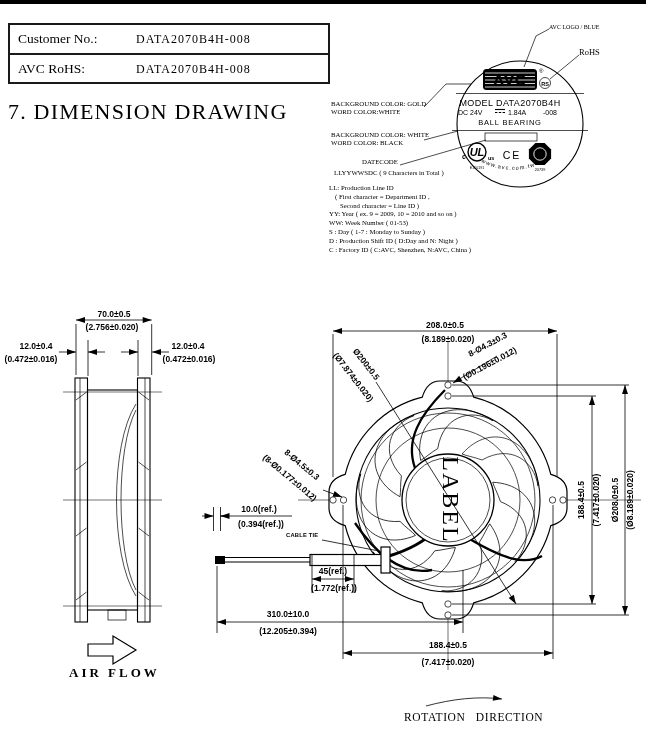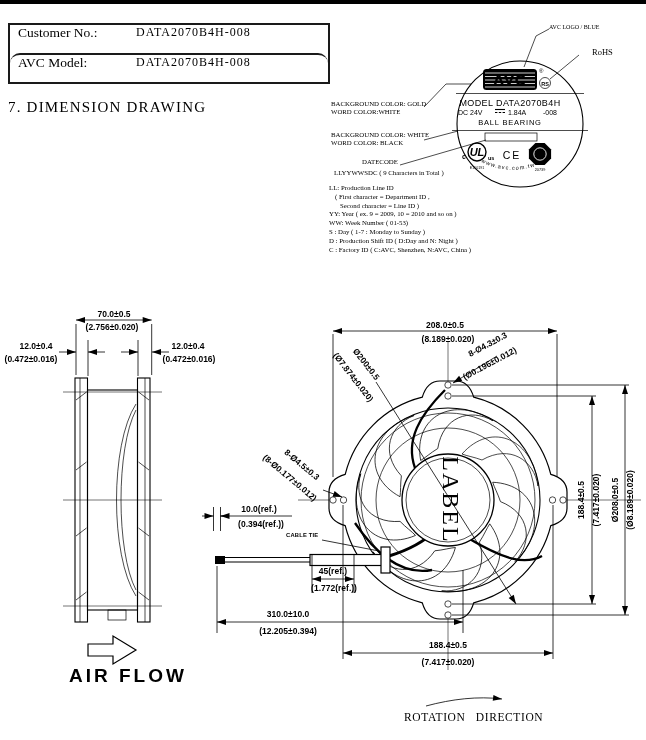--- a/index.html
+++ b/index.html
@@ -2,42 +2,42 @@
 <html><head>
 <meta charset="utf-8">
 <style>
   html,body{margin:0;padding:0;background:#fff;}
   #page{position:relative;width:646px;height:740px;background:#fff;overflow:hidden;
         font-family:"Liberation Serif", serif;color:#000;}
   .abs{position:absolute;}
   #topbar{left:0;top:0;width:646px;height:4px;background:#000;}
   
   #hdr-table{left:8px;top:23px;width:318px;height:57px;border:2px solid #1a1a1a;}
-  .hdr-row{display:flex;align-items:flex-start;height:28px;border-radius:10px;}
+  .hdr-row{display:flex;align-items:center;height:28px;}
   .hdr-row + .hdr-row{border-top:2px solid #1a1a1a;}
   .hdr-label{width:118px;padding-left:8px;font-size:13.5px;}
   .hdr-value{font-size:12px;letter-spacing:1px;}
-  #section-title{left:8px;top:99px;font-size:15px;letter-spacing:1.2px;}
+  #section-title{left:8px;top:99px;font-size:22px;letter-spacing:1.2px;}
   
   .tiny{font-size:6.8px;line-height:8.2px;}
   #callout-logo{left:549px;top:24px;font-size:6px;}
-  #callout-rohs{left:592px;top:47px;font-size:8.5px;}
+  #callout-rohs{left:579px;top:47px;font-size:8.5px;}
   #bg1{left:331px;top:100px;}
   #bg2{left:331px;top:131px;}
   #dc-title{left:362px;top:158px;}
   #dc-format{left:334px;top:169px;}
   #notes{left:329px;top:184px;}
   #notes div{white-space:nowrap;line-height:8.8px;font-size:6.8px;}
   #notes div:nth-child(2){margin-left:6px;}
   #notes div:nth-child(3){margin-left:11px;}
   
   #cable-tie{left:286px;top:532px;font-family:"Liberation Sans",sans-serif;
              font-weight:bold;font-size:5.8px;letter-spacing:0.2px;}
-  #air-flow{left:69px;top:665px;font-weight:bold;font-size:19px;letter-spacing:3px;
-            font-family:Liberation Sans, sans-serif;}
+  #air-flow{left:69px;top:665px;font-weight:bold;font-size:13px;letter-spacing:3px;
+            font-family:Liberation Serif, serif;}
   #rotation{left:404px;top:711px;font-family:Liberation Serif, serif;
             font-size:11.5px;letter-spacing:0.6px;word-spacing:7px;}
   
   #draw{left:0;top:0;}
   svg{font-family:"Liberation Sans",sans-serif;}
   svg text{fill:#000;}
   .dim{font-size:8.5px;font-weight:bold;}
   .ln{stroke:#000;fill:none;stroke-width:1.1;}
   .ln2{stroke:#000;fill:none;stroke-width:0.7;}
   .cl{stroke:#000;fill:none;stroke-width:0.55;}
@@ -50,21 +50,21 @@
 <div id="page">
 
   <div id="topbar" class="abs"></div>
 
   <div id="hdr-table" class="abs">
     <div class="hdr-row">
       <span class="hdr-label">Customer No.:</span>
       <span class="hdr-value">DATA2070B4H-008</span>
     </div>
     <div class="hdr-row">
-      <span class="hdr-label">AVC Model:</span>
+      <span class="hdr-label">AVC RoHS:</span>
       <span class="hdr-value">DATA2070B4H-008</span>
     </div>
   </div>
 
   <div id="section-title" class="abs">7. DIMENSION DRAWING</div>
 
   <div id="callout-logo" class="abs">AVC LOGO / BLUE</div>
   <div id="callout-rohs" class="abs">RoHS</div>
 
   <div id="bg1" class="abs tiny">

